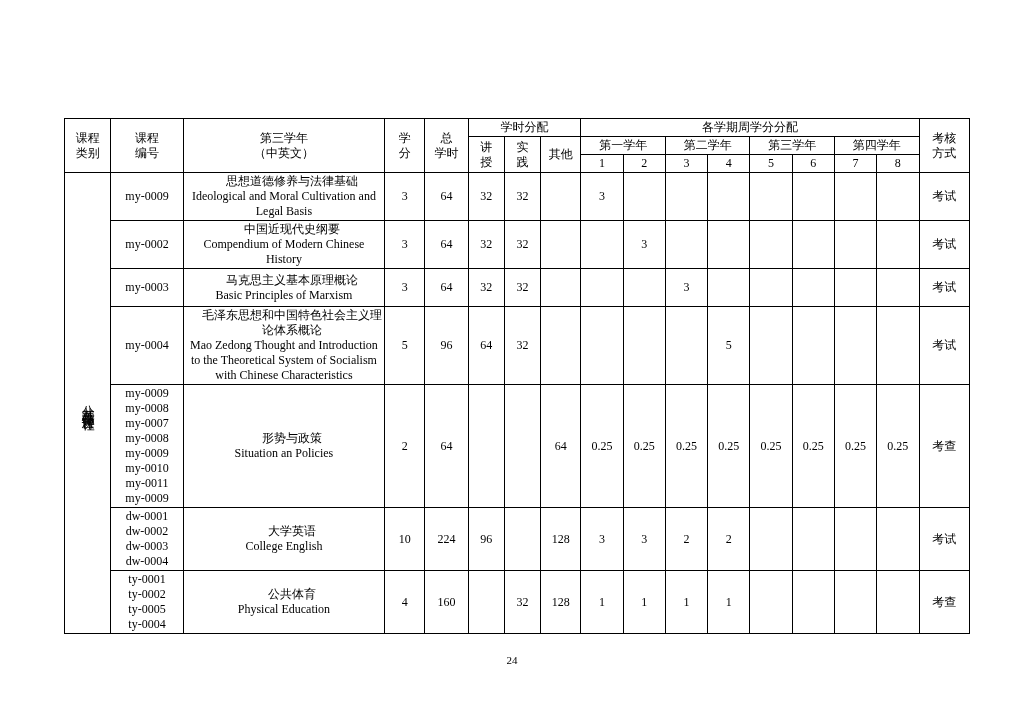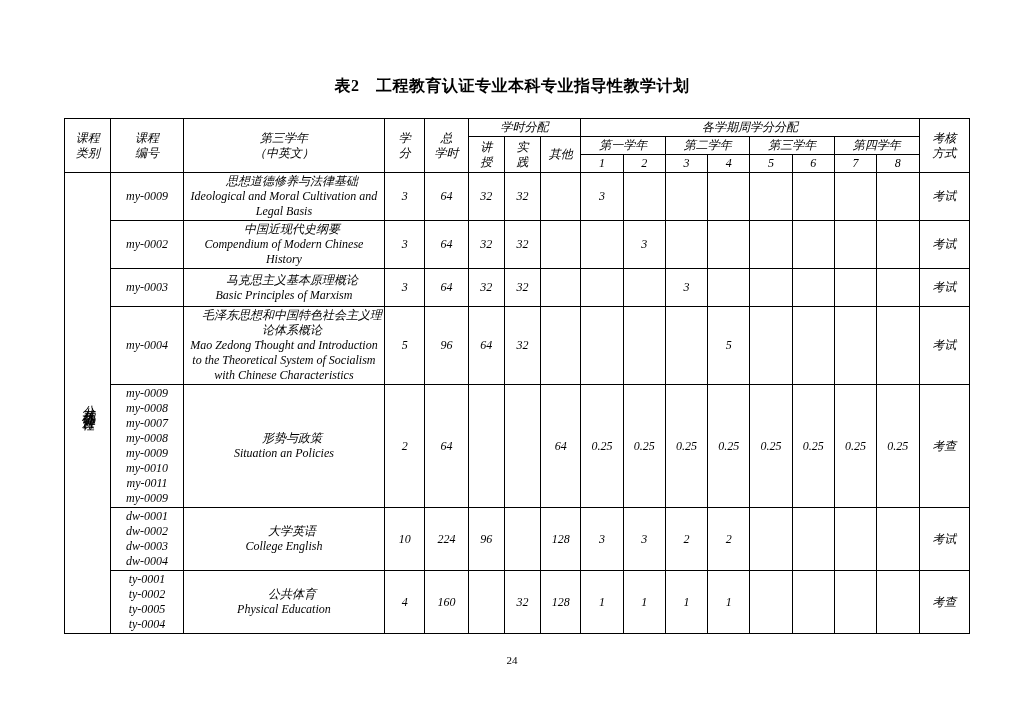--- a/index.html
+++ b/index.html
@@ -23,21 +23,20 @@
     font-size: 16px;
     font-weight: bold;
     margin-top: 76px;
     letter-spacing: 0.5px;
   }
   .table-wrap {
     position: absolute;
     left: 64px;
     top: 118px;
     width: 906px;
-    font-style: italic;
   }
   table.plan {
     border-collapse: collapse;
     width: 906px;
     table-layout: fixed;
   }
   table.plan td, table.plan th {
     border: 1px solid #000;
     font-weight: normal;
     font-size: 12px;
@@ -110,21 +109,20 @@
   col.c-prac  { width: 36px; }
   col.c-other { width: 40px; }
   col.c-sem   { width: 42px; }
   col.c-exam  { width: 50px; }
 </style>
 </head>
 <body>
 
 <div class="page">
 
-  <div class="doc-title">表2　工程教育认证专业本科专业指导性教学计划</div>
 
   <div class="table-wrap">
     <table class="plan">
       <colgroup>
         <col class="c-cat">
           <col class="c-code">
           <col class="c-name">
         <col class="c-credit">
           <col class="c-hours">
         <col class="c-lec">

